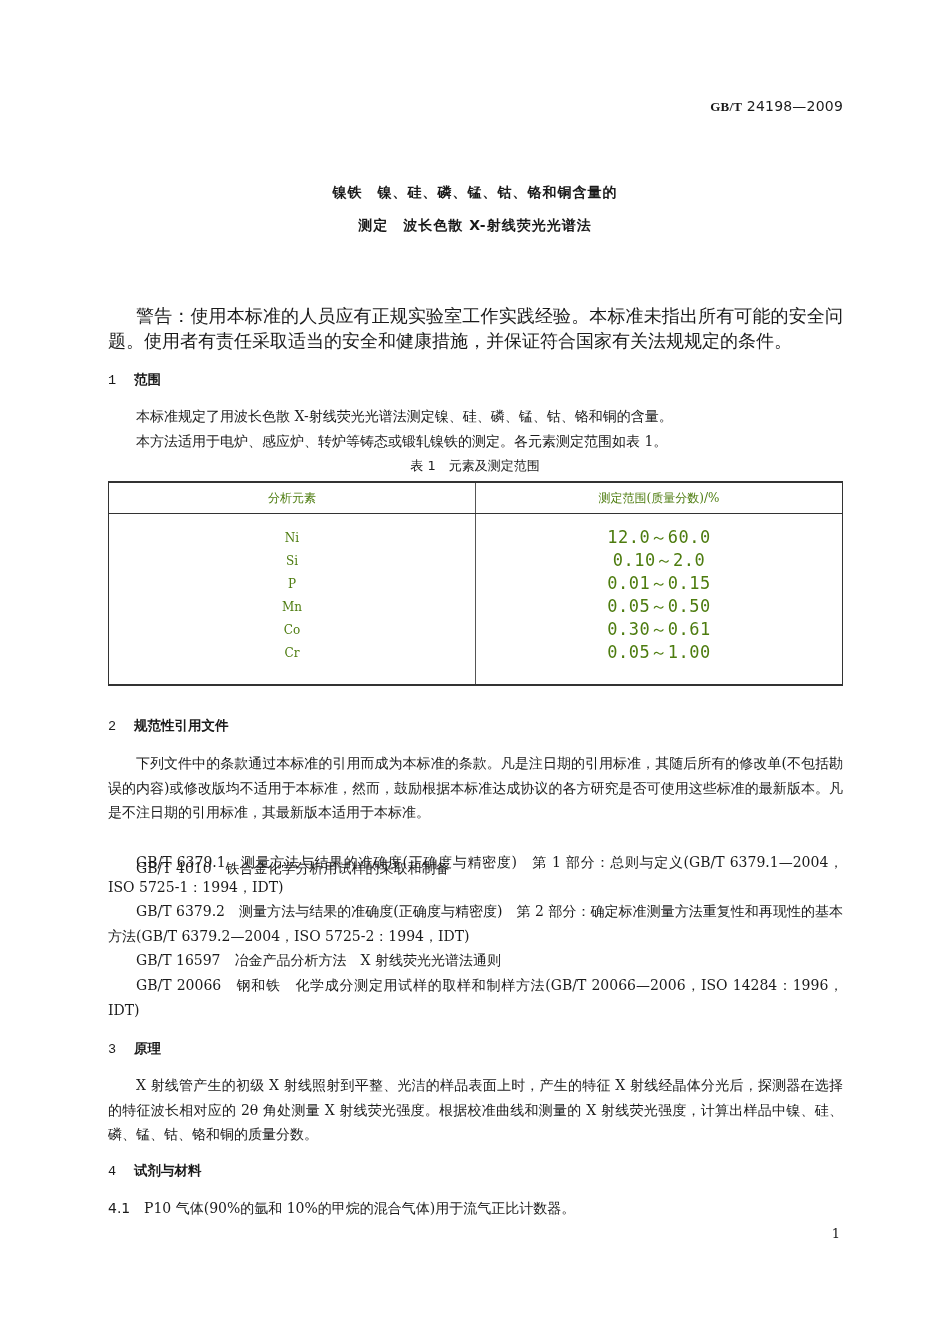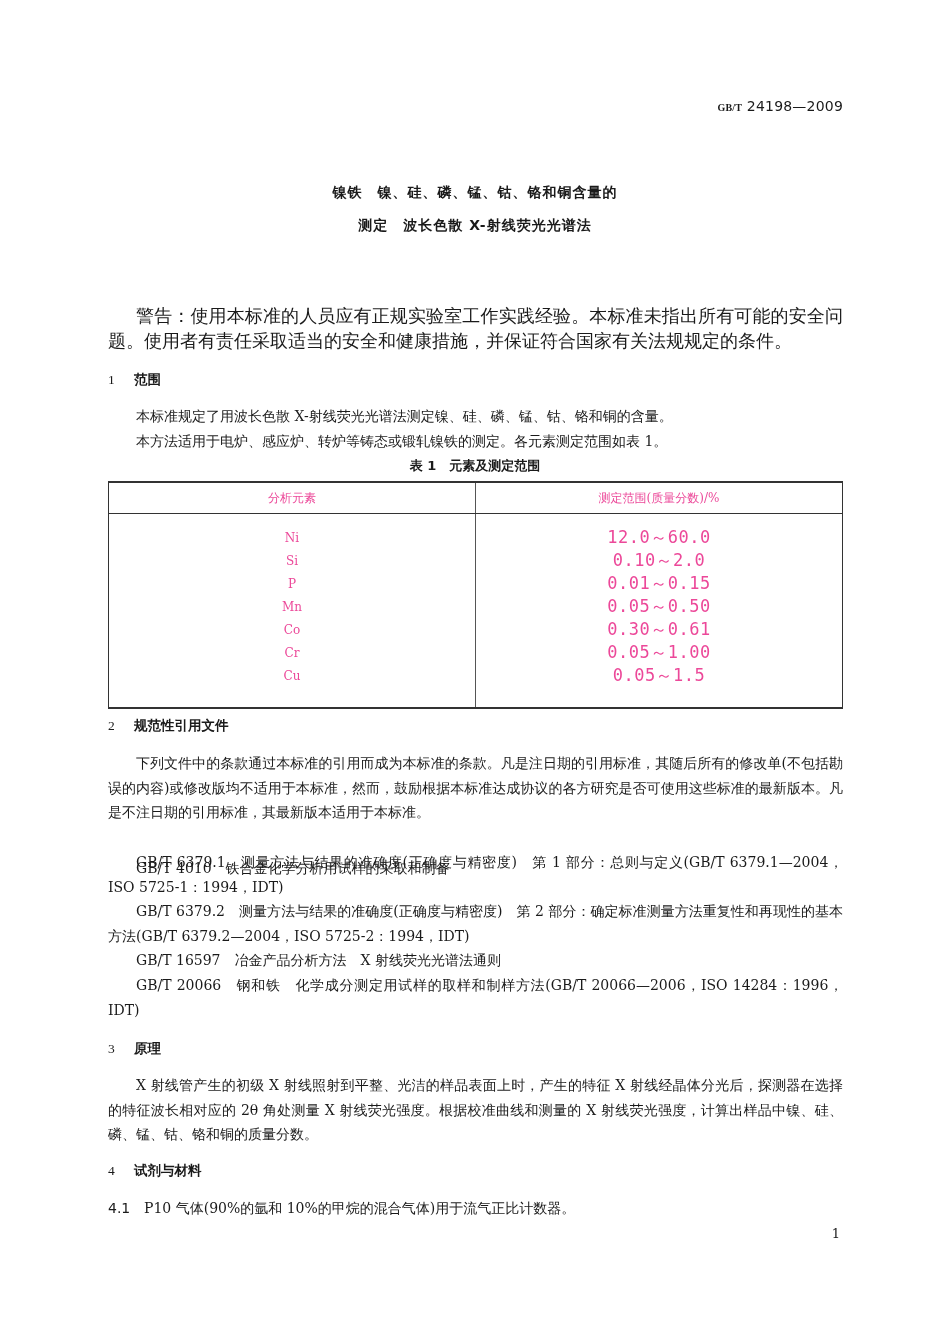--- a/index.html
+++ b/index.html
@@ -5,53 +5,53 @@
   html, body { margin: 0; padding: 0; background: #ffffff; }
   body {
     width: 950px; height: 1344px; position: relative; overflow: hidden;
     font-family: "DejaVu Serif", "Liberation Serif", serif;
     color: #1a1a1a;
   }
   .std-code {
     position: absolute; right: 107px; top: 98px;
     font-size: 14px; letter-spacing: 0.2px;
   }
-  .std-code .gb { font-family: "Liberation Serif", serif; font-weight: bold; font-size: 10px; margin-top: 22px; }
+  .std-code .gb { font-family: "Liberation Serif", serif; font-weight: bold; font-size: 13px; margin-top: 22px; }
   .std-code .num { font-family: "DejaVu Sans", sans-serif; font-size: 14px; }
   .title {
     position: absolute; left: 0; right: 0; top: 176px;
     text-align: center;
     font-family: "DejaVu Sans", sans-serif; font-weight: bold;
     font-size: 14px; line-height: 33px; letter-spacing: 1px;
   }
   .title div { white-space: pre; }
   .para {
     position: absolute; left: 108px; width: 735px;
     font-size: 14px; line-height: 24.5px;
     text-align: justify;
   }
   .indent { text-indent: 28px; }
   .warn { font-family: "DejaVu Sans", sans-serif; font-size: 18px; }
   .heading {
     position: absolute; left: 108px;
-    font-family: Liberation Serif, serif; font-weight: bold;
+    font-family: Liberation Mono, monospace; font-weight: bold;
     font-size: 13.5px;
   }
   .heading .no { display: inline-block; width: 26px; font-weight: normal; }
   .table-caption {
     position: absolute; left: 0; right: 0; top: 457px; text-align: center;
-    font-family: "DejaVu Sans", sans-serif; font-weight: bold; font-size: 13px;
+    font-family: "DejaVu Sans", sans-serif; font-weight: normal; font-size: 13px;
     white-space: pre;
   }
   table.elem {
     position: absolute; left: 108px; top: 481px; width: 735px;
     border-collapse: collapse;
     border-top: 2px solid #333; border-bottom: 2px solid #333;
     border-left: 1.5px solid #333; border-right: 1.5px solid #333;
-    font-size: 12px; color: #ec4899;
+    font-size: 12px; color: #4d7c0f;
   }
   table.elem th {
     font-weight: normal; height: 28px; border-bottom: 1.5px solid #333;
     text-align: center;
   }
   table.elem th + th, table.elem td + td { border-left: 1px solid #555; }
   table.elem td { text-align: center; height: 22.7px; padding: 0; }
   table.elem tr.pad-top td { height: 12px; }
   table.elem tr.pad-bot td { height: 20px; }
   .mono-num { font-family: "DejaVu Sans Mono", monospace; font-size: 17px; letter-spacing: 0.5px; }
@@ -112,24 +112,20 @@
         <td class="mono-num">0.05～0.50</td>
       </tr>
     <tr>
         <td>Co</td>
         <td class="mono-num">0.30～0.61</td>
       </tr>
     <tr>
         <td>Cr</td>
         <td class="mono-num">0.05～1.00</td>
       </tr>
-    <tr>
-        <td>Cu</td>
-        <td class="mono-num">0.05～1.5</td>
-      </tr>
     <tr class="pad-bot">
         <td></td>
         <td></td>
       </tr>
   </tbody>
 </table>
 
 <div class="heading" style="top:717px;">
   <span class="no">2</span><span>规范性引用文件</span>
 </div>

